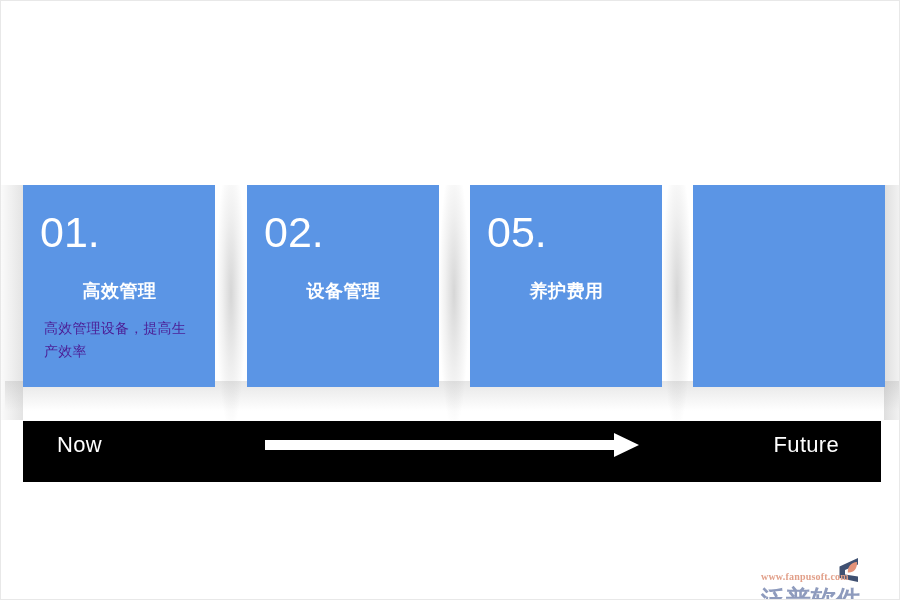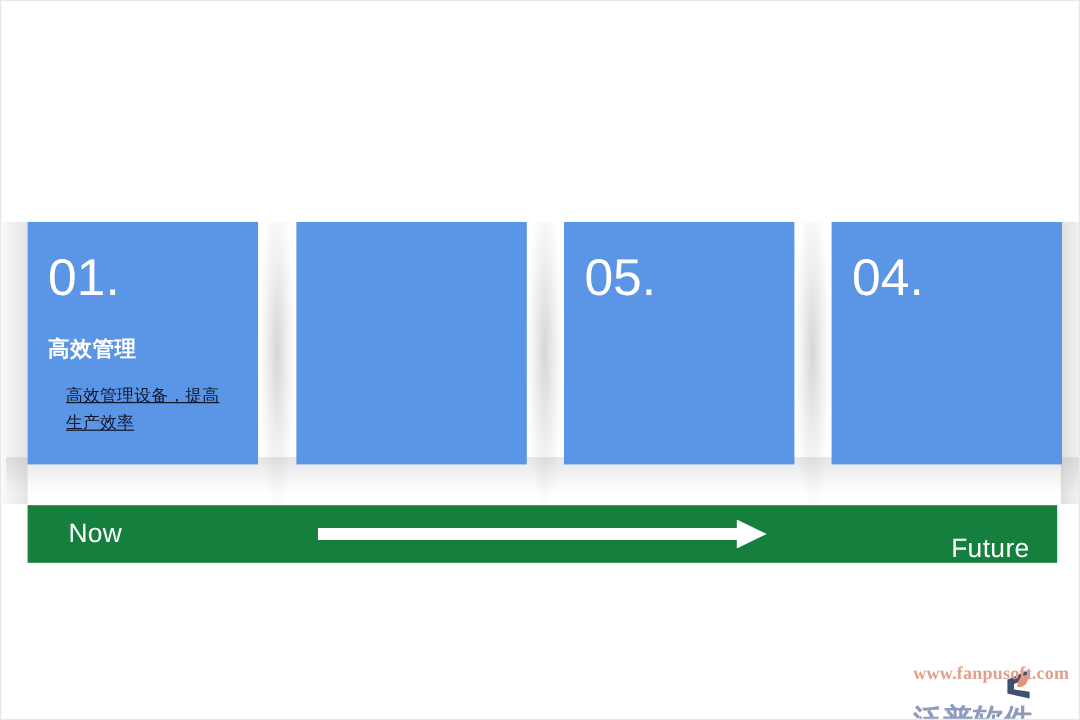--- a/index.html
+++ b/index.html
@@ -92,56 +92,56 @@
   }
 
   .card-title {
     font-size: 18px;
     line-height: 24px;
     font-weight: bold;
     color: #ffffff;
     margin: 0 0 14px 0;
     letter-spacing: 0.5px;
     white-space: nowrap;
+    text-align: center;
   }
 
   .card-desc {
     font-size: 14px;
     line-height: 23px;
     font-weight: normal;
-    color: #0f172a;
-    margin: 15px;
+    color: #4c1d95;
+    margin: 4px;
     letter-spacing: 0.2px;
-    text-decoration: underline;
   }
 
   
   .timeline {
     position: absolute;
     left: 22px;
     top: 420px;
     width: 858px;
-    height: 48px;
-    background: #15803d;
+    height: 61px;
+    background: #000000;
     text-align: center;
   }
 
   .timeline-label {
     position: absolute;
     top: 0;
     height: 48px;
     line-height: 48px;
     font-size: 22px;
     font-weight: 300;
     color: #ffffff;
     letter-spacing: 0.3px;
     white-space: nowrap;
   }
   .timeline-label.now    { left: 34px; }
-  .timeline-label.future { right: 23px; margin-top: 12px; }
+  .timeline-label.future { right: 42px; }
 
   .timeline-arrow {
     position: absolute;
     left: 242px;
     top: 12px;
     width: 374px;
     height: 24px;
   }
 
   
@@ -167,22 +167,22 @@
     font-weight: bold;
     color: #8e9bbd;
     letter-spacing: 0px;
     margin-left: 2px;
     white-space: nowrap;
     font-family: "DejaVu Sans", "Liberation Sans", sans-serif;
   }
   .logo-url {
     position: absolute;
     left: 2px;
-    top: 14px;
-    font-size: 15px;
+    top: 29px;
+    font-size: 10px;
     line-height: 18px;
     font-weight: bold;
     color: #e2a08a;
     letter-spacing: 0.2px;
     white-space: nowrap;
     font-family: "Liberation Serif", "DejaVu Serif", serif;
   }
 </style>
 </head>
 <body>
@@ -198,28 +198,30 @@
     <div class="gutter-shadow gr"></div>
     <div class="under-shadow"></div>
 
     <div class="card c0">
       <div class="card-number">01.</div>
       <div class="card-title">高效管理</div>
       <div class="card-desc">高效管理设备，提高生产效率</div>
     </div>
 
     <div class="card c1">
+      <div class="card-number">02.</div>
+      <div class="card-title">设备管理</div>
     </div>
 
     <div class="card c2">
       <div class="card-number">05.</div>
+      <div class="card-title">养护费用</div>
     </div>
 
     <div class="card c3">
-      <div class="card-number">04.</div>
     </div>
 
   </div>
 
   <div class="timeline">
     <div class="timeline-label now">Now</div>
 
     <div class="timeline-arrow">
       <svg viewBox="0 0 374 24" width="374" height="24" preserveAspectRatio="none">
         <path d="M0 7 L349 7 L349 0 L374 12 L349 24 L349 17 L0 17 Z" fill="#ffffff"></path>

